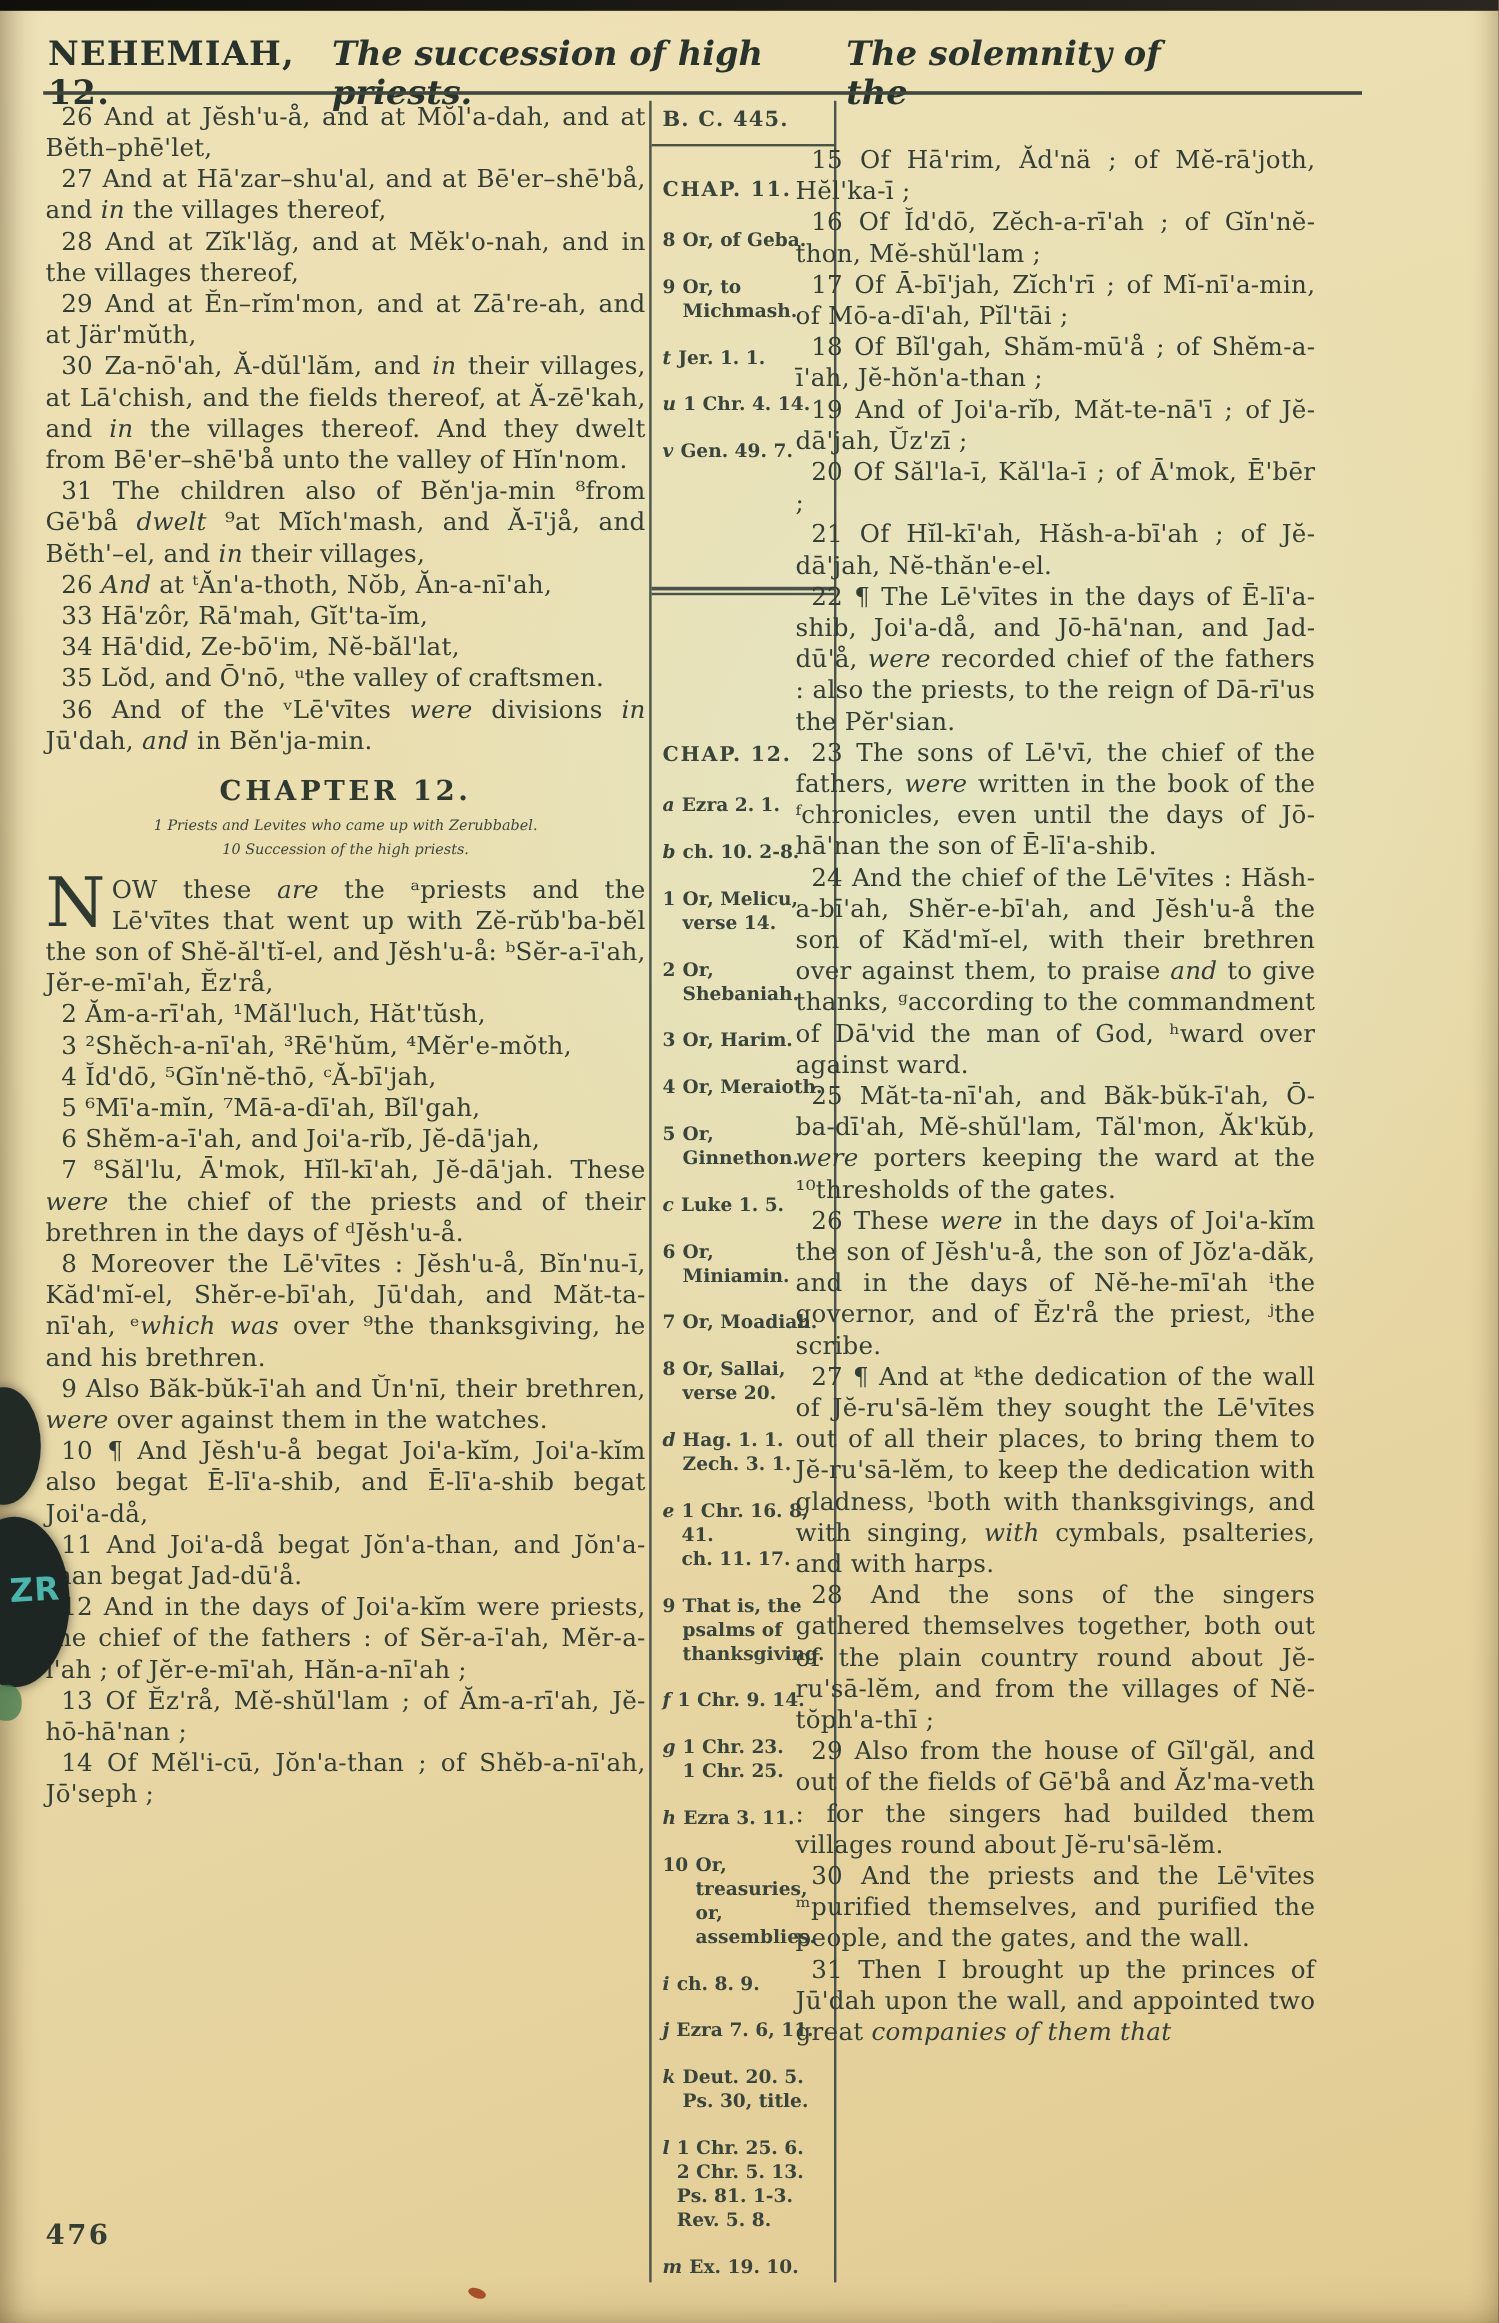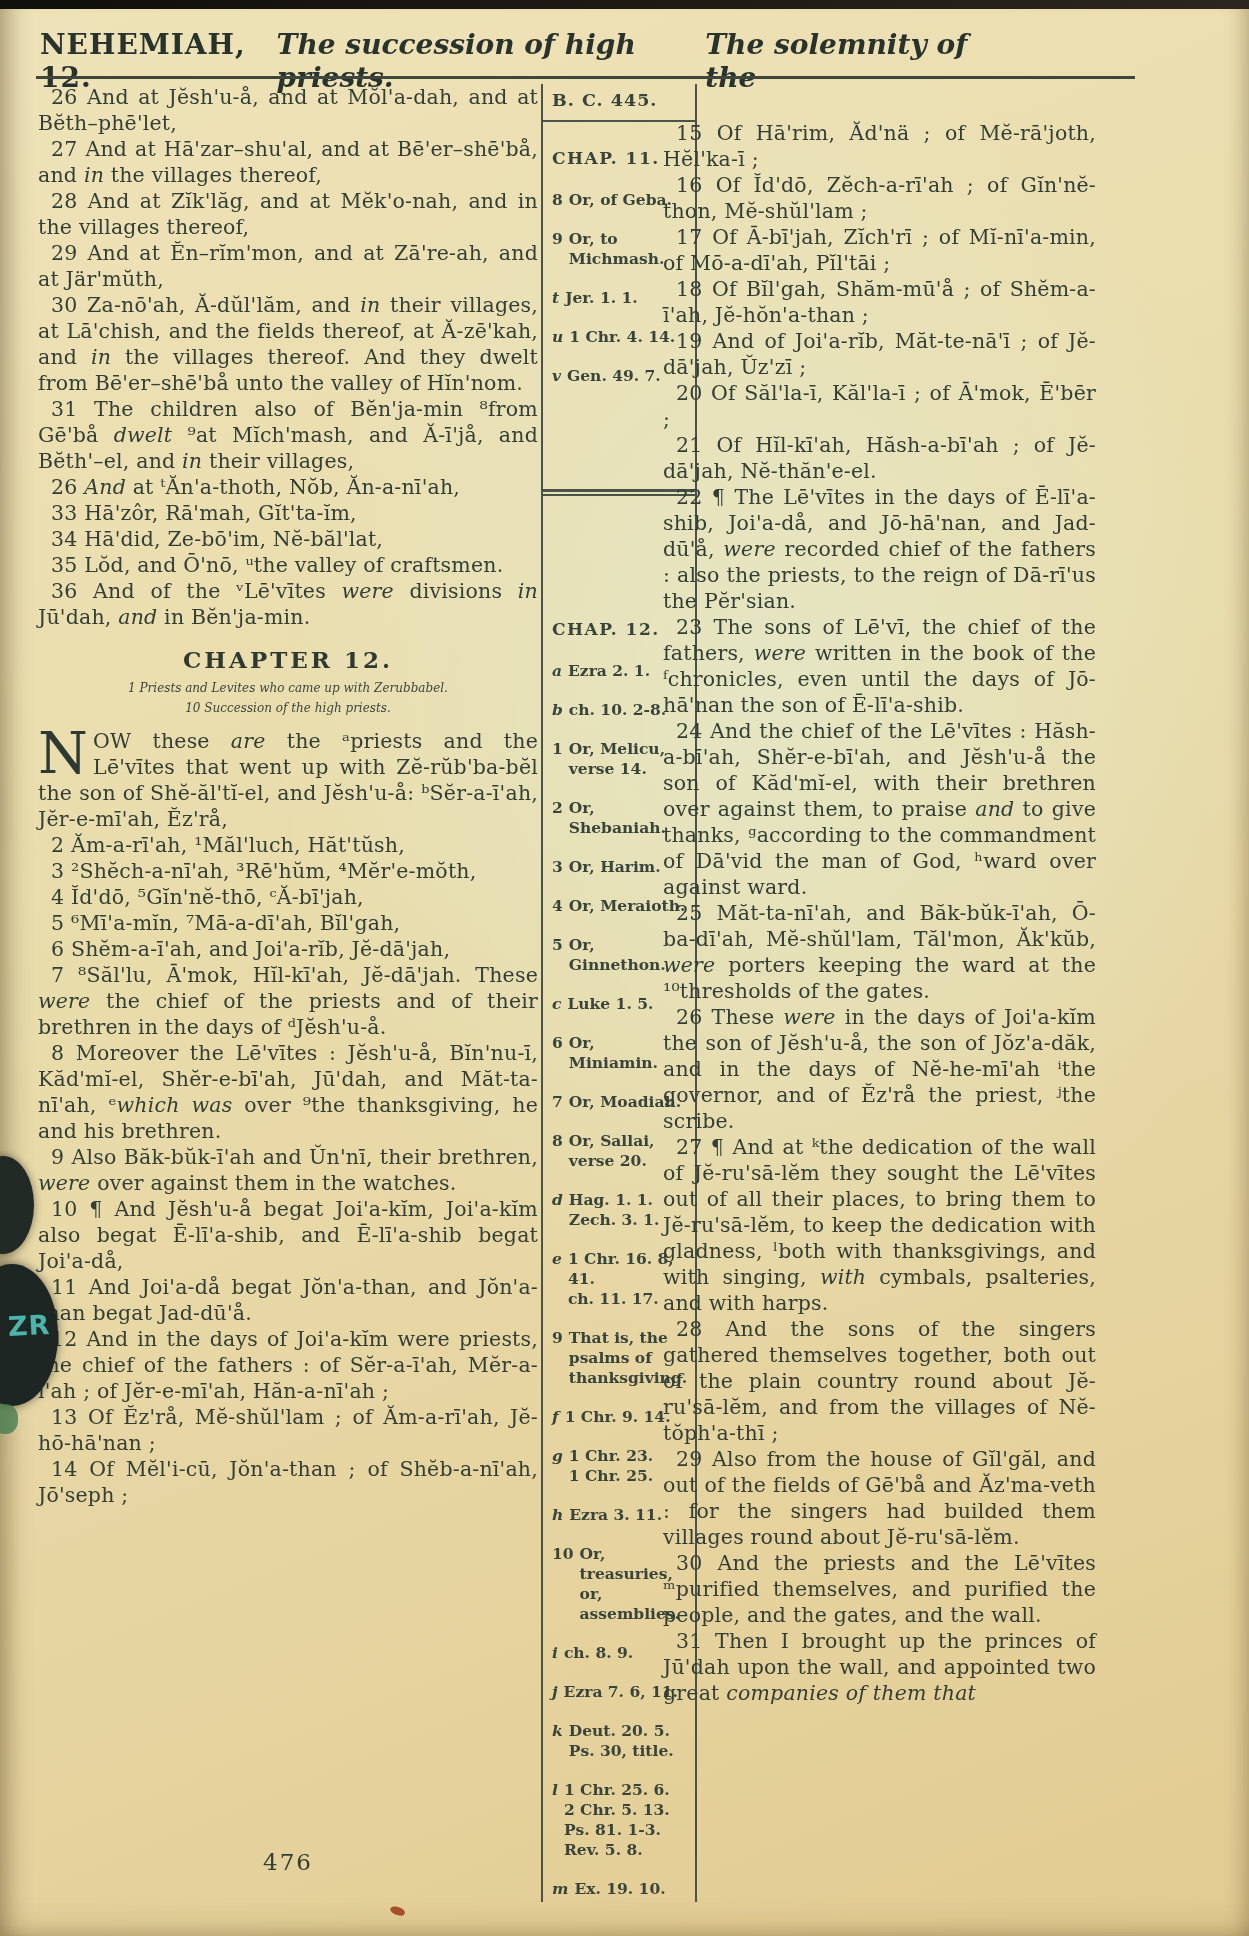--- a/index.html
+++ b/index.html
@@ -41,22 +41,22 @@
   .bc{margin-top:6px;text-align:left;font-weight:bold;font-size:17.5px;letter-spacing:1px;}
   .bc-rule{height:2px;background:#49534a;margin:10px -9px 0;}
   .ref-head{text-align:left;font-weight:bold;font-size:17px;letter-spacing:1.5px;margin:26px 0 22px;}
   .ref{display:flex;margin-bottom:19px;font-weight:bold;font-size:15.5px;line-height:20px;}
   .ref .m{flex:0 0 auto;padding-right:6px;}
   .ref.lit .m{font-style:italic;}
   .ref .t{flex:1;}
   .dbl-rule{height:7px;border-top:3px solid #49534a;border-bottom:2px solid #49534a;
     box-sizing:border-box;margin:103px -9px 0;}
   #refs2 .ref-head{margin-top:123px;}
-  .pagenum{position:absolute;left:38px;top:1849px;width:500px;text-align:center;
-    font-size:23px;font-weight:normal;letter-spacing:2px;color:#333e35;}
+  .pagenum{position:absolute;left:38px;top:1849px;width:500px;text-align:left;
+    font-size:23px;font-weight:bold;letter-spacing:2px;color:#333e35;}
   .tab{position:absolute;border-radius:50%;}
   .tab1{left:-28px;top:1156px;width:62px;height:98px;background:#222a25;
     box-shadow:0 0 9px rgba(0,0,0,0.45);}
   .tab2{left:-34px;top:1264px;width:92px;height:142px;background:#1d2622;
     box-shadow:0 0 10px rgba(0,0,0,0.5);}
   .tab-lbl{position:absolute;right:8px;top:46px;color:#4ab6ab;
     font:bold 27px "DejaVu Sans","Liberation Sans",sans-serif;letter-spacing:1px;
     transform:rotate(-3deg);}
   .smudge{position:absolute;left:-8px;top:1404px;width:26px;height:30px;
     background:#3f7a4e;border-radius:45%;opacity:0.75;}

